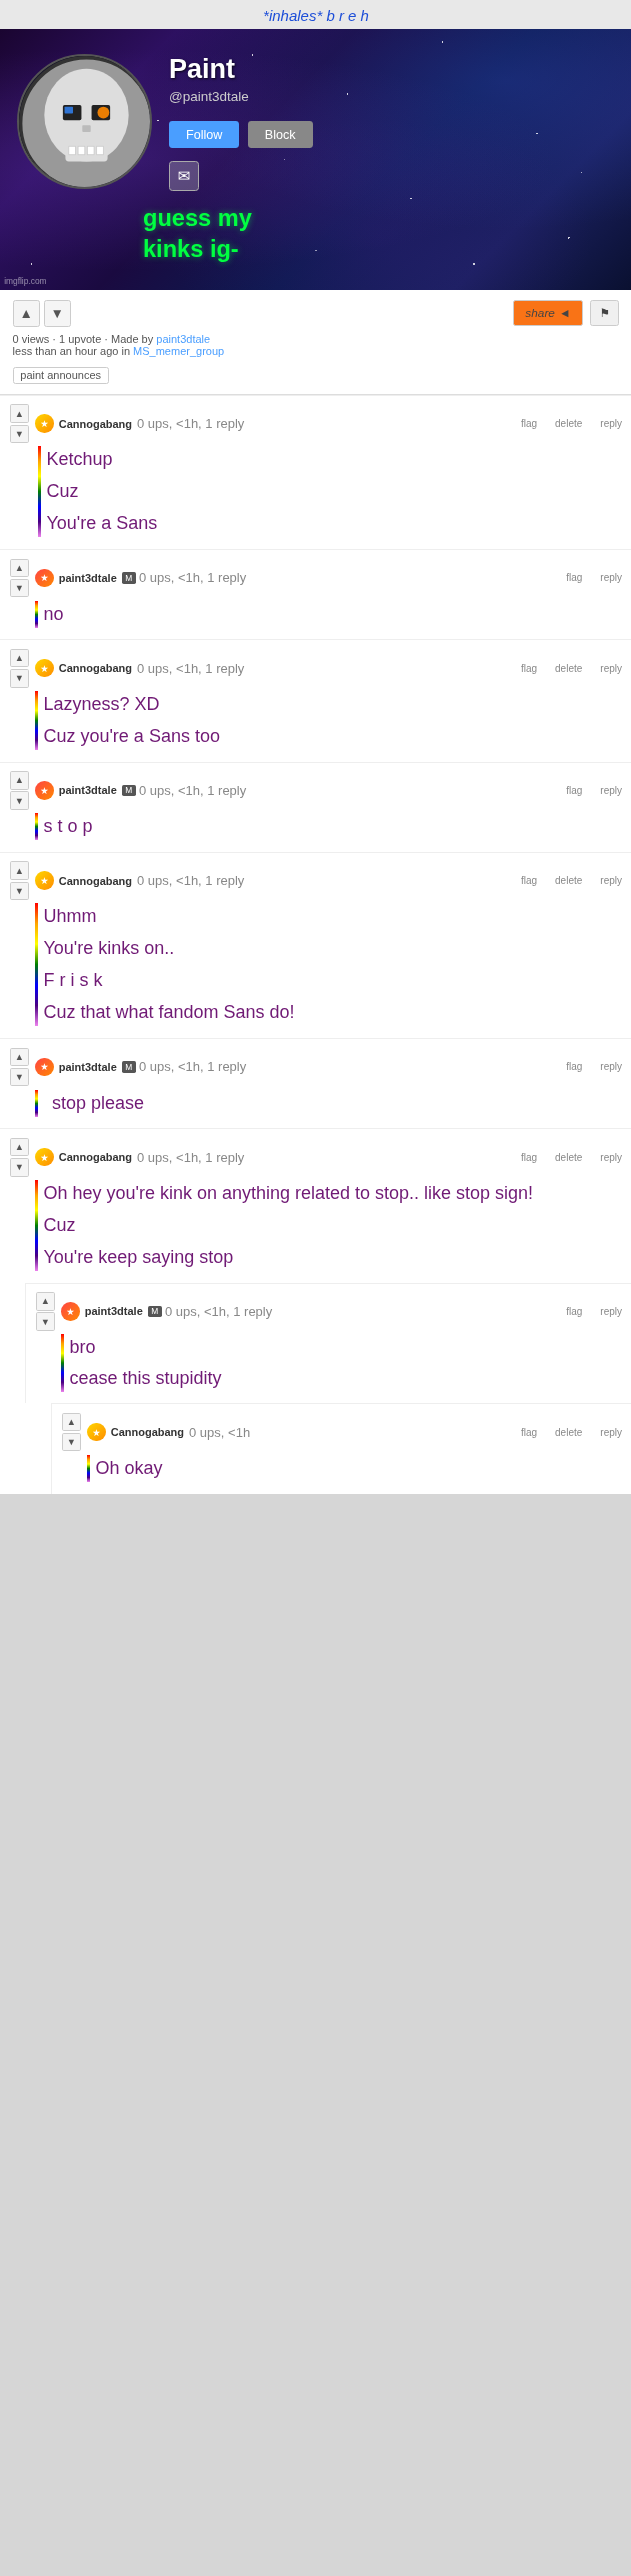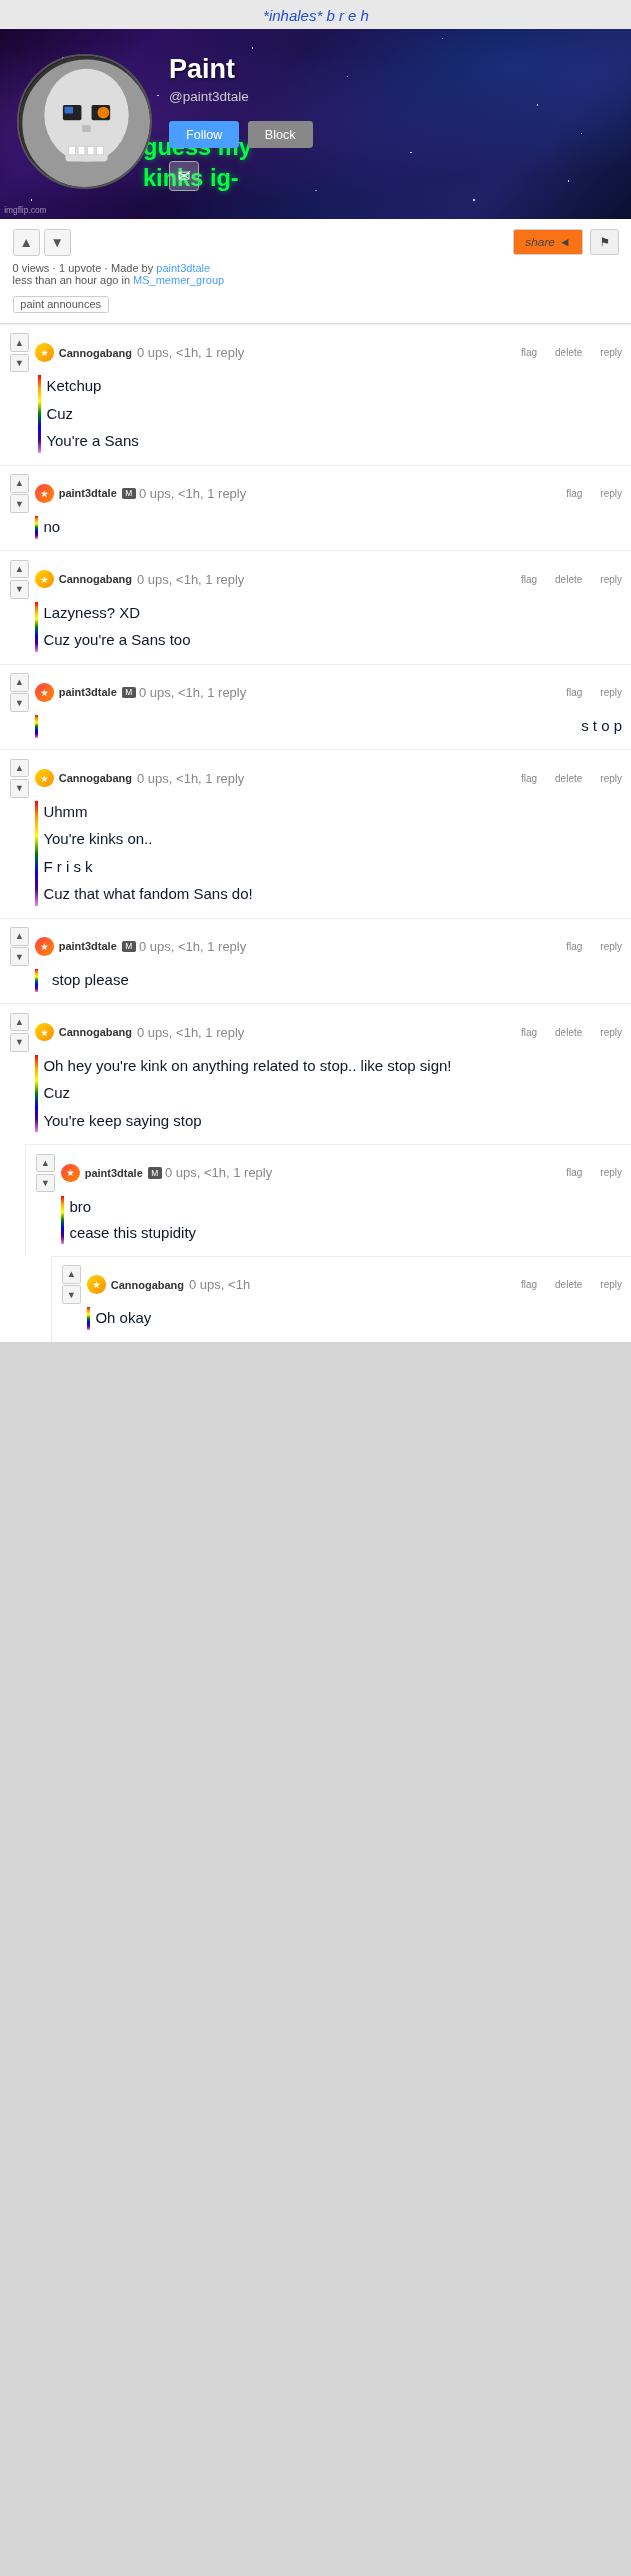--- a/index.html
+++ b/index.html
@@ -16,21 +16,21 @@
       font-style: italic;
       font-size: 15px;
       color: #1d4ed8;
       padding: 6.7px 0 5px;
       background: #e8e8e8;
     }
 
     
     .profile-banner {
       width: 100%;
-      height: 190px;
+      height: 261px;
       background: linear-gradient(135deg, #1a0530 0%, #2d1060 20%, #1a0a40 40%, #0d1a50 60%, #1a2060 80%, #0a1030 100%);
       position: relative;
       overflow: hidden;
     }
     .profile-banner::before {
       content: '';
       position: absolute;
       top: 0; left: 0; right: 0; bottom: 0;
       background: radial-gradient(ellipse at 20% 50%, rgba(100,50,180,0.3) 0%, transparent 60%),
                   radial-gradient(ellipse at 80% 20%, rgba(50,80,200,0.3) 0%, transparent 50%),
@@ -285,22 +285,22 @@
       font-size: 10px;
     }
     .comment-actions a {
       color: #888;
       text-decoration: none;
       cursor: pointer;
     }
 
     .comment-body {
       margin-left: 25px;
-      font-size: 15px;
-      color: #0f172a;
+      font-size: 18px;
+      color: #701a75;
       line-height: 1.5;
     }
     .comment-body p {
       margin-bottom: 3.4px;
     }
   </style>
 </head>
 <body>
 
 <div class="top-text">*inhales* b r e h</div>
@@ -462,21 +462,21 @@
       <span class="comment-username">paint3dtale</span>
       <span class="comment-badge">M</span>
       <span class="comment-meta">0 ups, &lt;1h, 1 reply</span>
       <div class="comment-actions">
         <a>flag</a>
         <a>reply</a>
       </div>
     </div>
     <div class="comment-body" style="position:relative;">
       <div style="position:absolute;left:0;top:0;bottom:0;width:3.4px;background:linear-gradient(to bottom,red,orange,yellow,green,blue,indigo,violet);"></div>
-      <div style="padding-left:8.4px;text-align:right;">
+      <div style="padding-left:8.4px;">
         <p>s t o p</p>
       </div>
     </div>
   </div>
 
   <div class="comment-block" style="position:relative;">
     <div class="comment-header">
       <div class="comment-vote">
         <div class="c-vote-btn">▲</div>
         <div class="c-vote-btn">▼</div>

